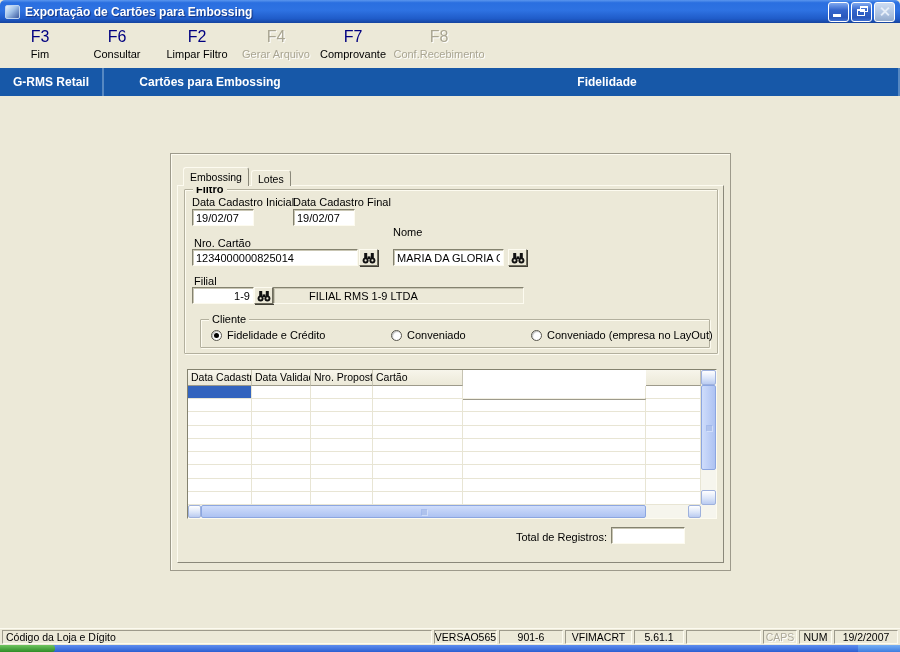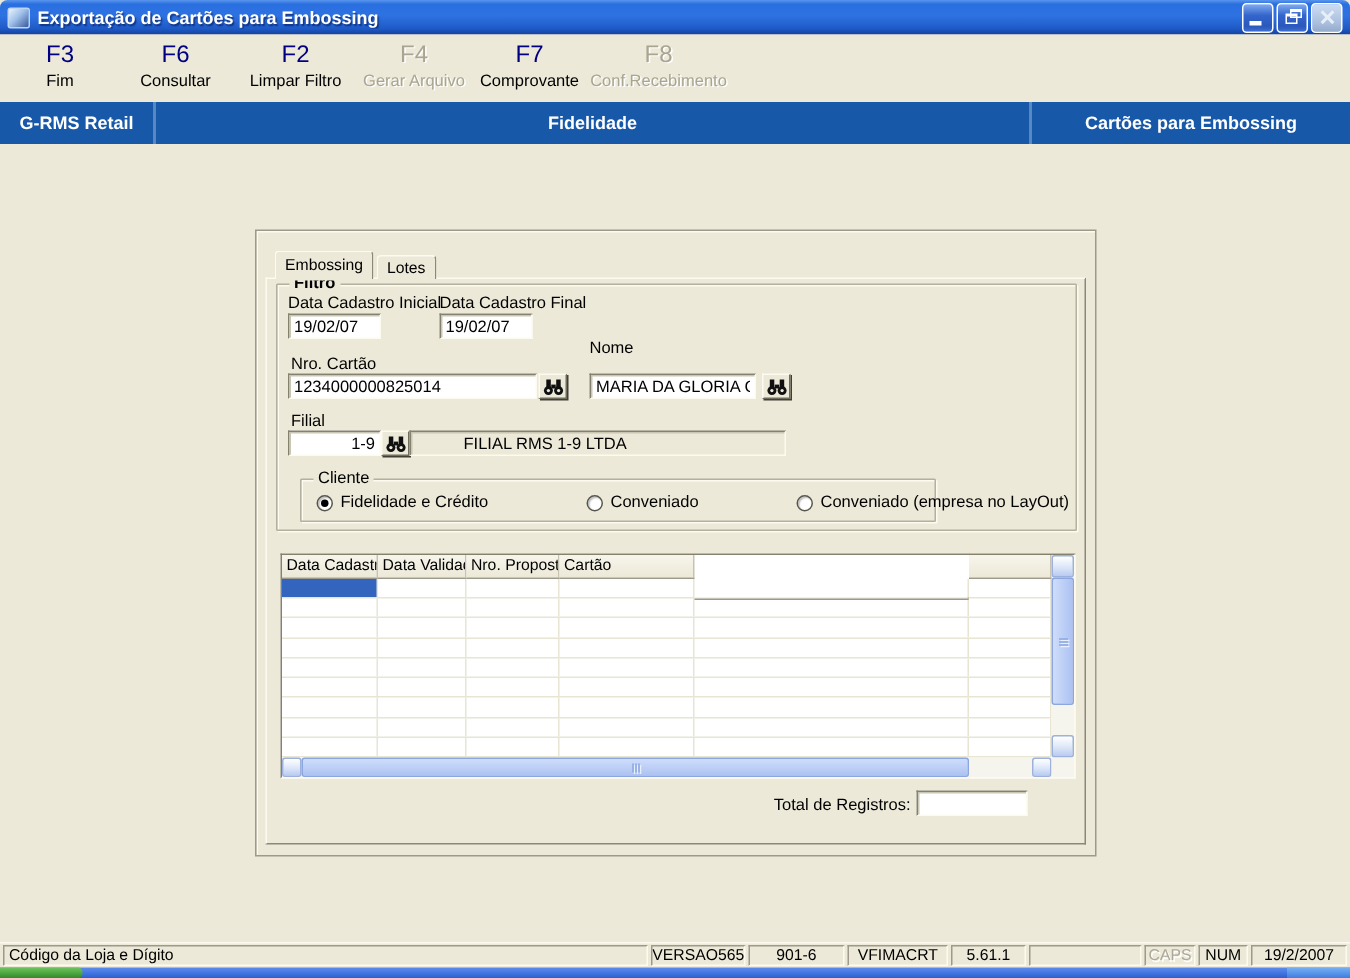--- a/index.html
+++ b/index.html
@@ -162,22 +162,22 @@
       <div class="tb-label">Comprovante</div>
     </div>
     <div class="tb-item disabled" style="width: 98px;">
       <div class="tb-key">F8</div>
       <div class="tb-label">Conf.Recebimento</div>
     </div>
   </div>
 
 <div class="navbar">
   <div class="nav-seg nav-left">G-RMS Retail</div>
+  <div class="nav-seg nav-right">Cartões para Embossing</div>
   <div class="nav-seg nav-center">Fidelidade</div>
-  <div class="nav-seg nav-right">Cartões para Embossing</div>
 </div>
 
 <div class="panel">
   <div class="tab-page"></div>
   <div class="tabs">
       <div class="tab active">Embossing</div>
       <div class="tab">Lotes</div>
     </div>
 
   <div class="grp" style="left:13px;top:35px;width:534px;height:165px;">
@@ -225,21 +225,21 @@
           <rect x="8.8" y="1" width="3" height="5" fill="#101010"></rect>
         <rect x="5.5" y="4.4" width="3" height="2.6" fill="#101010"></rect>
         <circle cx="3.6" cy="8.4" r="3" fill="#101010"></circle>
           <circle cx="10.4" cy="8.4" r="3" fill="#101010"></circle>
         <circle cx="3.6" cy="8.4" r="1.1" fill="#ECE9D8"></circle>
           <circle cx="10.4" cy="8.4" r="1.1" fill="#ECE9D8"></circle>
       </svg>
     </button>
     <div class="readonly-field" style="left:88px;top:97px;width:251px;padding-left:35px;">FILIAL RMS 1-9 LTDA</div>
 
-    <div class="grp" style="left:15px;top:129px;width:424px;height:29px;">
+    <div class="grp" style="left:15px;top:129px;width:510px;height:29px;">
       <div class="grp-legend">Cliente</div>
       <div>
           <div class="radio-opt" style="left: 10px;">
             <span class="radio checked"></span>
             <span class="rlabel">Fidelidade e Crédito</span>
           </div>
           <div class="radio-opt" style="left: 190px;">
             <span class="radio"></span>
             <span class="rlabel">Conveniado</span>
           </div>

